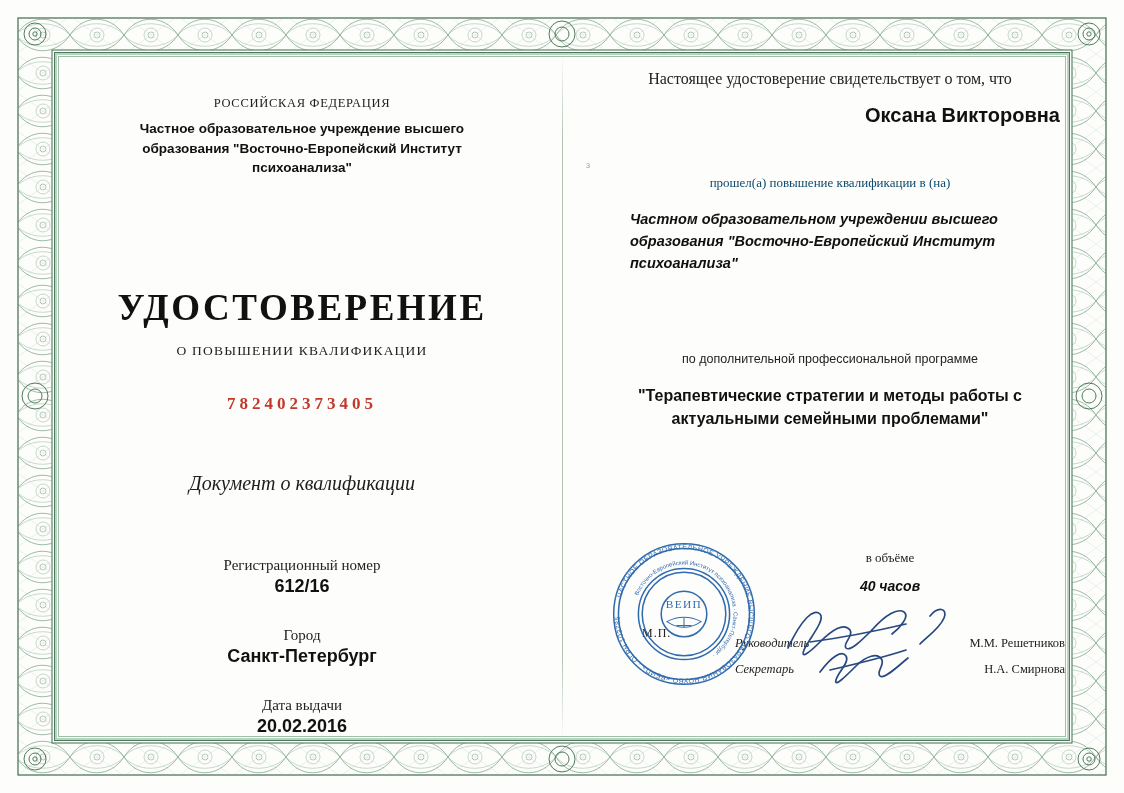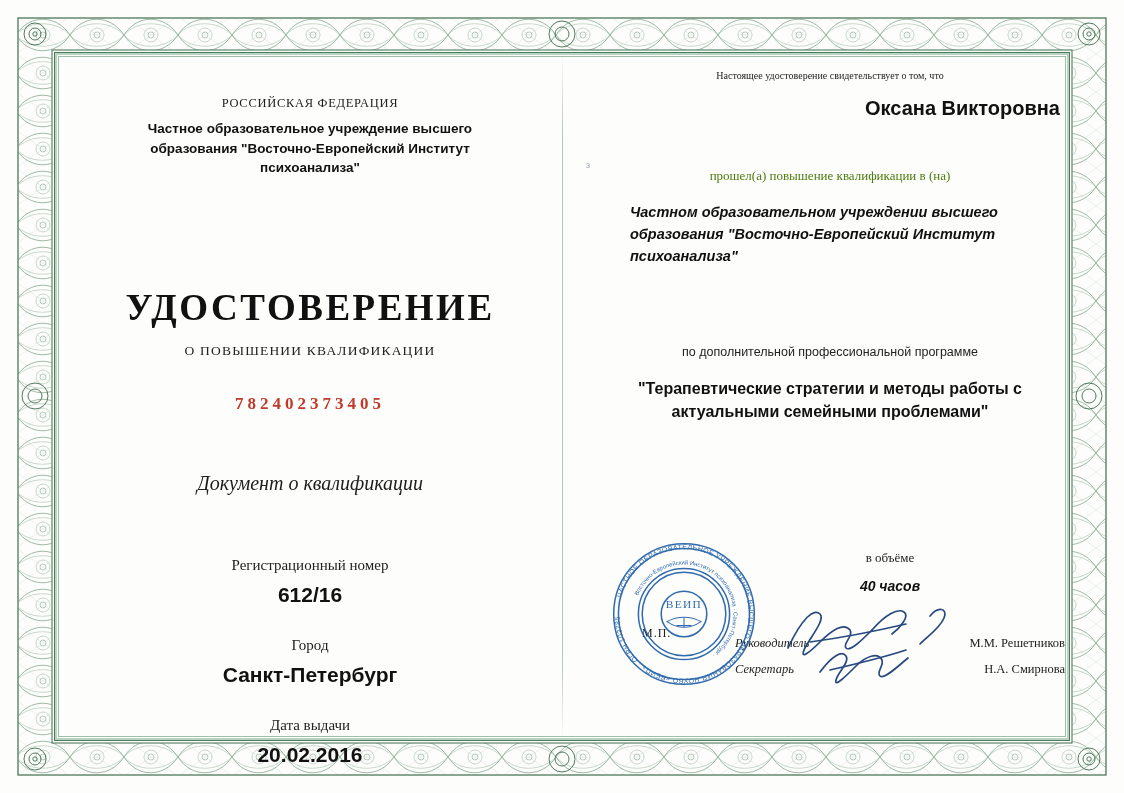--- a/index.html
+++ b/index.html
@@ -40,21 +40,21 @@
   .fold {
     position: absolute;
     left: 562px; top: 54px;
     width: 1px; height: 686px;
     background: linear-gradient(to bottom, rgba(120,150,125,0), rgba(120,150,125,.55) 12%, rgba(120,150,125,.55) 88%, rgba(120,150,125,0));
   }
 
   
   .left-pane {
     position: absolute;
-    left: 70px; top: 70px;
+    left: 62px; top: 70px;
     width: 480px; height: 660px;
     text-align: center;
     color: #1d1d1d;
   }
   .right-pane {
     position: absolute;
     left: 600px; top: 70px;
     width: 460px; height: 660px;
     color: #1d1d1d;
   }
@@ -104,31 +104,31 @@
     margin-top: 58px;
     color: #1d1d1d;
   }
   .field-label {
     font-family: Liberation Serif, serif;
     font-size: 15px;
     margin-top: 62px;
     color: #222;
   }
   .field-value {
-    font-size: 21px;
-    font-weight: bold;
-    margin-top: 9px;
+    font-size: 18px;
+    font-weight: bold;
+    margin-top: 2px;
     color: #111;
   }
   .field-label.tight { margin-top: 30px; }
 
   
   .r-caption {
     font-family: "Liberation Serif", serif;
-    font-size: 10px;
+    font-size: 16px;
     text-align: center;
     color: #222;
   }
   .r-name {
     font-size: 20px;
     font-weight: bold;
     text-align: center;
     margin-top: 22px;
     color: #111;
   }
@@ -137,21 +137,21 @@
     font-weight: bold;
     text-align: right;
     margin-top: 16px;
     color: #111;
   }
   .r-caption2 {
     font-family: "Liberation Serif", serif;
     font-size: 13px;
     text-align: center;
     margin-top: 48px;
-    color: #4d7c0f;
+    color: #0c4a6e;
   }
   .r-org {
     font-size: 14.5px;
     font-weight: bold;
     font-style: italic;
     text-align: left;
     line-height: 1.5;
     margin: 18px auto 0;
     width: 400px;
     color: #111;

